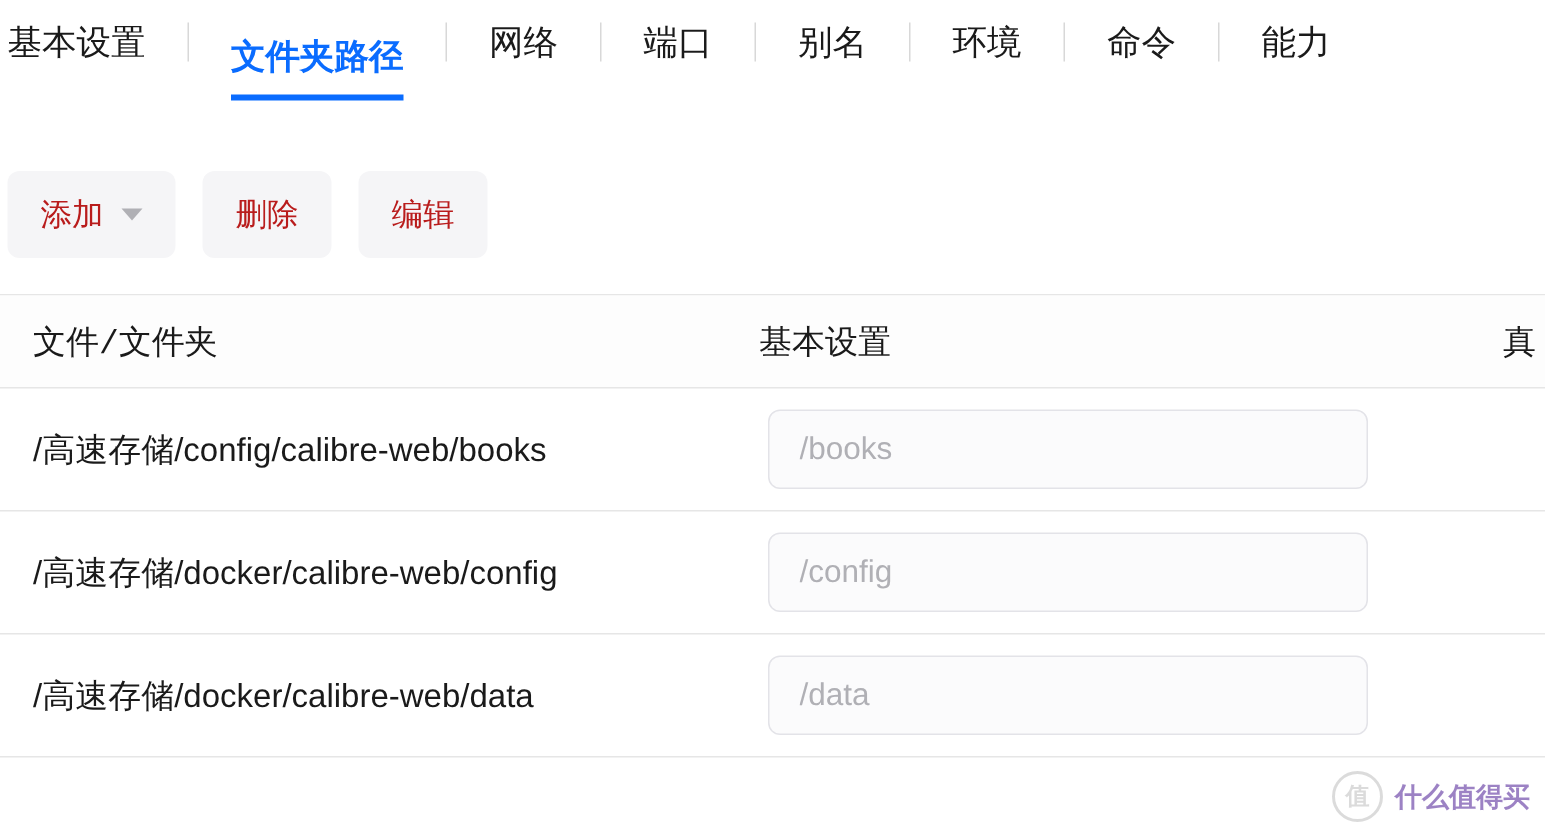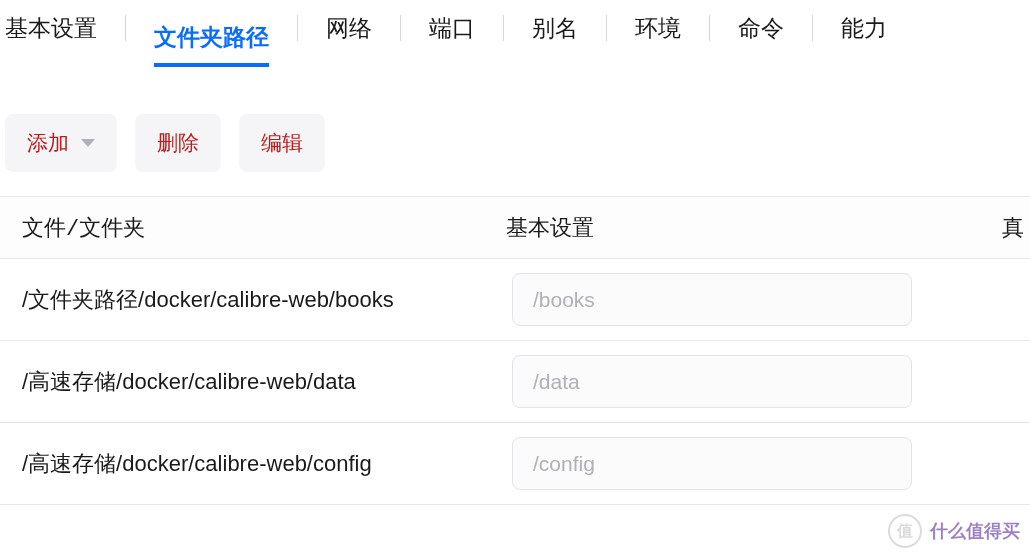--- a/index.html
+++ b/index.html
@@ -177,37 +177,37 @@
 </div>
 
 <div class="table">
   <div class="thead">
     <div class="th th-file">文件/文件夹</div>
     <div class="th th-mount">基本设置</div>
     <div class="th th-real">真</div>
   </div>
 
   <div class="trow">
-    <div class="td-file">/文件夹路径/docker/calibre-web/books</div>
+    <div class="td-file">/高速存储/config/calibre-web/books</div>
     <div class="td-mount">
       <input type="text" placeholder="/books" style="">
+    </div>
+  </div>
+
+  <div class="trow">
+    <div class="td-file">/高速存储/docker/calibre-web/config</div>
+    <div class="td-mount">
+      <input type="text" placeholder="/config" style="">
     </div>
   </div>
 
   <div class="trow">
     <div class="td-file">/高速存储/docker/calibre-web/data</div>
     <div class="td-mount">
       <input type="text" placeholder="/data" style="">
     </div>
   </div>
-
-  <div class="trow">
-    <div class="td-file">/高速存储/docker/calibre-web/config</div>
-    <div class="td-mount">
-      <input type="text" placeholder="/config" style="">
-    </div>
-  </div>
 </div>
 
 <div class="watermark">
   <div class="watermark-circle">值</div>
   <div class="watermark-text">什么值得买</div>
 </div>
 
 </body></html>

